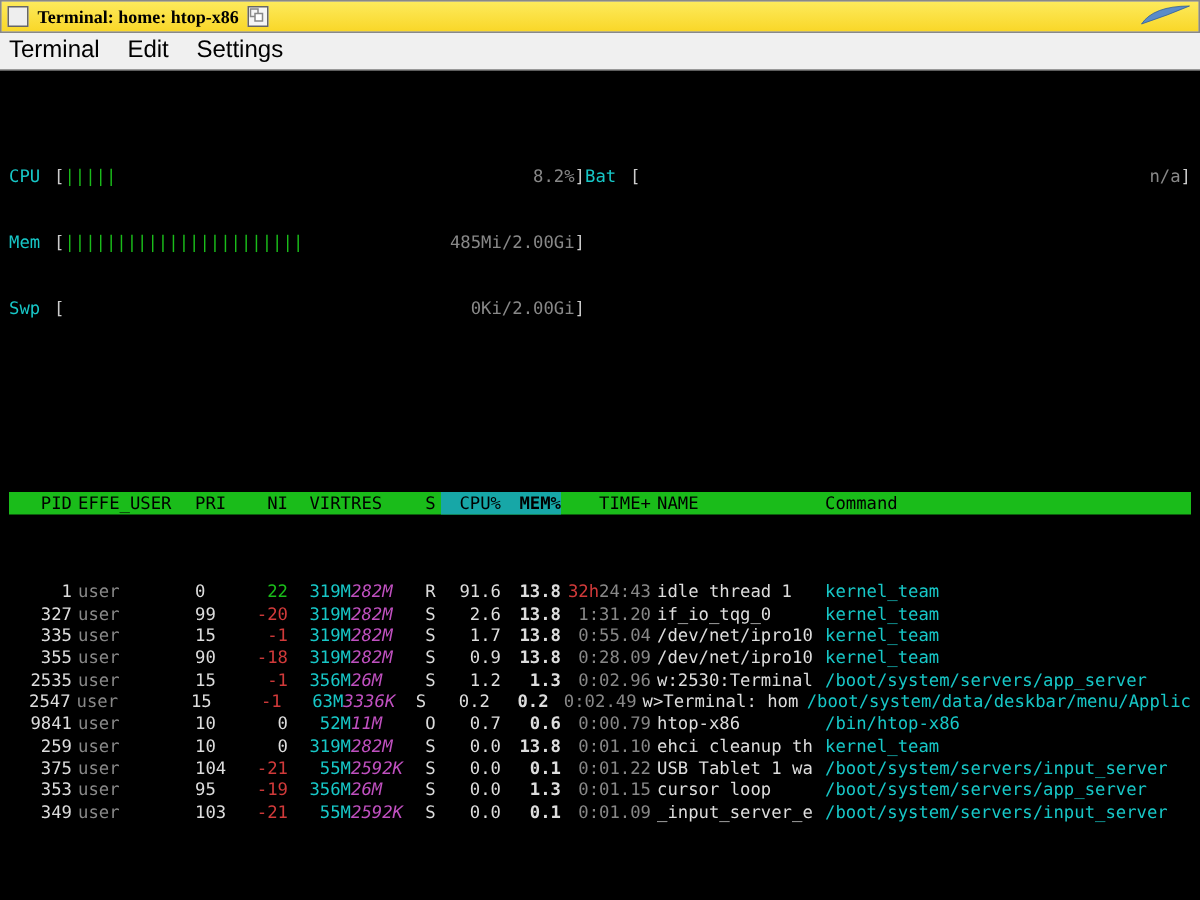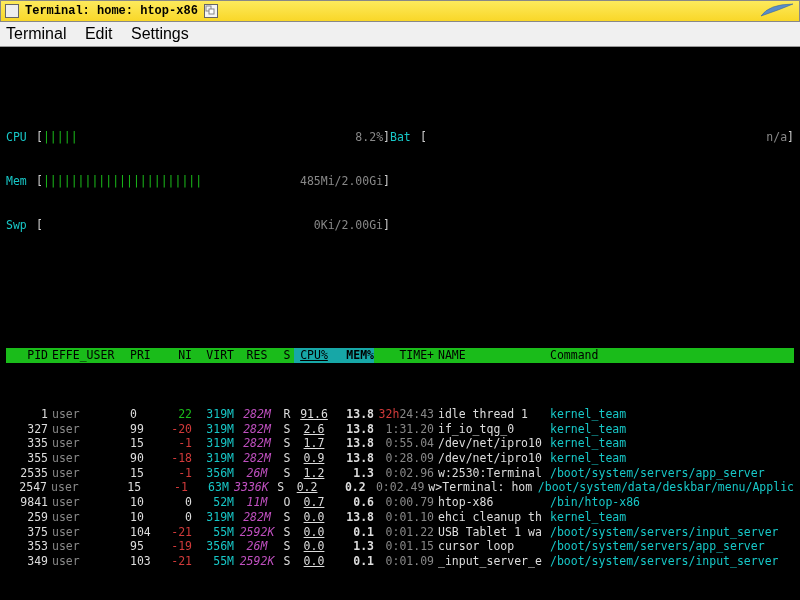--- a/index.html
+++ b/index.html
@@ -1,43 +1,43 @@
 <!DOCTYPE html>
 <html><head>
 <meta charset="utf-8">
 <style>
 * { margin: 0; padding: 0; box-sizing: border-box; }
 body { font-family: monospace; background: #d0d0d0; font-size: 11.5px; }
 .window { width: 800px; height: 600px; background: #d0d0d0; display: flex; flex-direction: column; }
 .titlebar { background: linear-gradient(#fdea5c, #f9d728); border: 1px solid #888; display: flex; align-items: center; padding: 2px 4px; height: 22px; }
 .titlebar-icon { width: 14px; height: 14px; border: 1px solid #666; background: #eee; display: inline-block; margin-right: 6px; }
-.titlebar-text { font-family: Liberation Mono, monospace; font-size: 12px; font-weight: bold; flex: 0 0 auto; }
+.titlebar-text { font-family: Liberation Serif, serif; font-size: 12px; font-weight: bold; flex: 0 0 auto; }
 .titlebar-spacer { flex: 1; }
 .maxbtn { width: 14px; height: 14px; border: 1px solid #666; display: inline-flex; align-items: center; justify-content: center; background: #f5f5f5; }
 .maxbtn svg { width: 12px; height: 12px; }
 .feather { display: inline-block; }
 .menubar { background: #f0f0f0; border-bottom: 1px solid #999; padding: 3px 6px; font-family: sans-serif; font-size: 16px; }
 .menubar span { margin-right: 14px; cursor: default; }
-.term { background: #000; flex: 1; overflow: hidden; padding: 24px 6px; color: #aaa; line-height: 1.28; white-space: pre; }
+.term { background: #000; flex: 1; overflow: hidden; padding: 4px 6px; color: #aaa; line-height: 1.28; white-space: pre; }
 .term .row { display: flex; }
 .hdr-row { display: flex; background: #1abc1a; color: #000; }
 .cyan { color: #17c7c7; }
 .green { color: #1abc1a; }
 .red { color: #d13a3a; }
 .mag { color: #c050c0; font-style: italic; }
 .grey { color: #888; }
 .white { color: #ddd; }
 .col-pid { width: 42px; text-align: right; }
 .col-user { width: 82px; padding-left: 4px; }
 .col-pri { width: 32px; text-align: left; }
 .col-ni { width: 30px; text-align: right; }
 .col-virt { width: 42px; text-align: right; }
-.col-res { width: 46px; text-align: center; }
+.col-res { width: 46px; text-align: left; }
 .col-s { width: 14px; text-align: center; }
-.col-cpu { width: 40px; text-align: center; text-decoration: underline; }
+.col-cpu { width: 40px; text-align: right; }
 .col-mem { width: 40px; text-align: right; font-weight: bold; }
 .col-time { width: 64px; text-align: right; padding-right: 4px; }
 .col-name { width: 112px; }
 .col-cmd { flex: 1; }
 .hdr-row .col-cpu, .hdr-row .col-mem { background: #17a7a7; }
 .meters { display: flex; }
 .meters-left { width: 384px; }
 .meters-right { flex: 1; }
 .meter-line { display: flex; }
 .mlbl { color: #17c7c7; width: 30px; }

